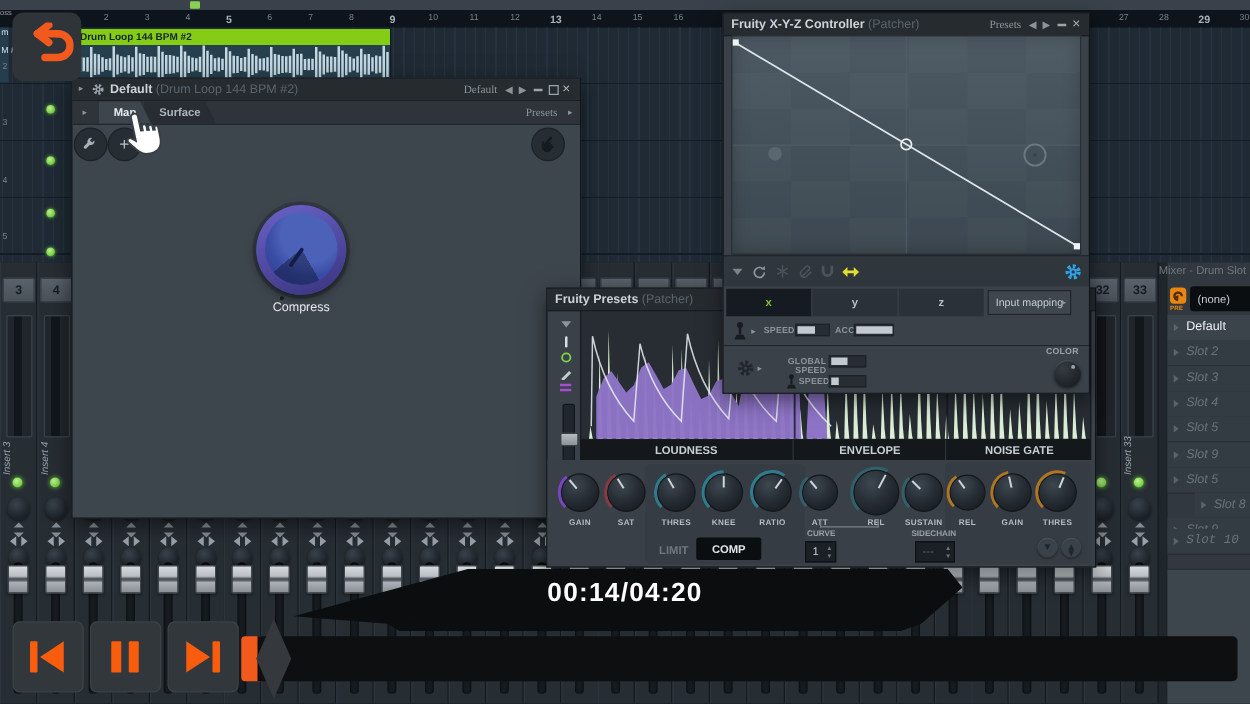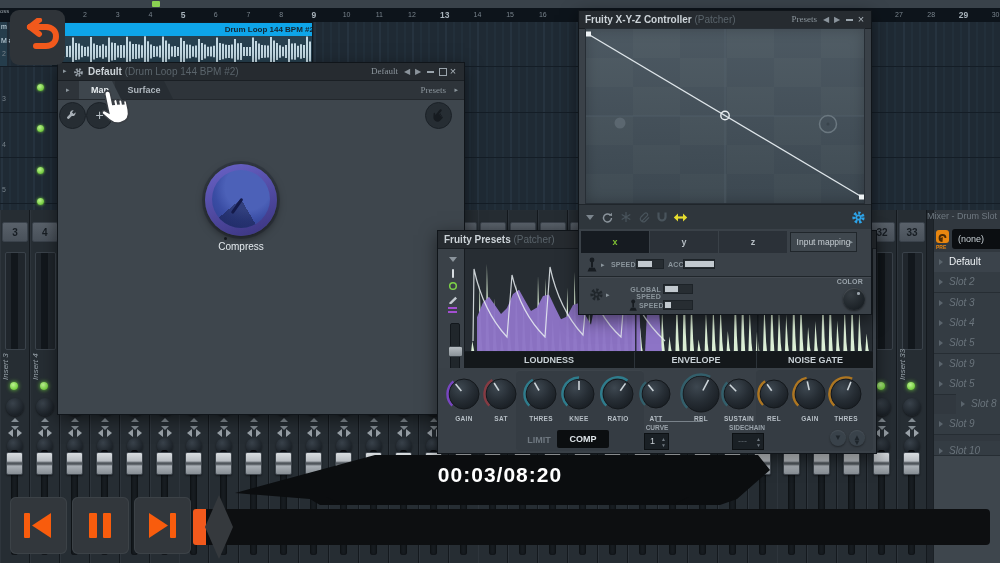--- a/index.html
+++ b/index.html
@@ -107,21 +107,21 @@
       <div class="tick" style="left: 995.6px;">30</div>
     </div>
   <div class="abs" style="left:0;top:22px;width:1000px;height:188px;background:#1f2a34;
     background-image:
       repeating-linear-gradient(180deg, transparent 0 44.4px, #141d26 44.4px 45.4px),
       repeating-linear-gradient(90deg,#26333f 0 1px,transparent 1px 8.175px),
       repeating-linear-gradient(90deg,#2d3b48 0 1px,transparent 1px 32.7px);
     background-position:0 0,85.5px 0,85.5px 0;"></div>
 
   <div class="abs" style="left:52px;top:22px;width:261px;height:44px;background:#27404f;border:1px solid #0f1a22;box-sizing:border-box;overflow:hidden;">
-    <div class="abs" style="left:0;top:0;width:261px;height:13px;background:#0ea5e9;color:#15242e;font-size:8px;font-weight:bold;line-height:13px;text-align:right;">
+    <div class="abs" style="left:0;top:0;width:261px;height:13px;background:#84cc16;color:#15242e;font-size:8px;font-weight:bold;line-height:13px;">
       <span style="padding-left:11px;">Drum Loop 144 BPM #2</span>
     </div>
     <svg id="clipwave" width="261" height="31" style="position:absolute;left:0;top:13px;">
         <path d="M2 3.5V27.5M5 4.6V26.4M8 9.3V21.7M11 9.4V21.6M14 10.0V21.0M17 9.7V21.3M20 1.5V29.5M23 7.0V24.0M26 7.4V23.6M29 9.7V21.3M32 11.1V19.9M35 10.6V20.4M38 0.9V30.1M41 7.5V23.5M44 8.9V22.1M47 9.8V21.2M50 8.2V22.8M53 9.8V21.2M56 1.4V29.6M59 6.5V24.5M62 7.1V23.9M65 9.4V21.6M68 9.1V21.9M71 9.3V21.7M74 0.7V30.3M77 5.4V25.6M80 7.9V23.1M83 8.0V23.0M86 8.5V22.5M89 9.3V21.7M92 0.3V30.7M95 5.2V25.8M98 8.6V22.4M101 9.9V21.1M104 10.6V20.4M107 9.4V21.6M110 0.4V30.6M113 4.6V26.4M116 7.8V23.2M119 10.5V20.5M122 9.9V21.1M125 11.0V20.0M128 1.7V29.3M131 5.0V26.0M134 8.5V22.5M137 8.7V22.3M140 10.3V20.7M143 9.6V21.4M146 3.0V28.0M149 7.1V23.9M152 8.5V22.5M155 10.8V20.2M158 10.6V20.4M161 9.8V21.2M164 1.6V29.4M167 7.1V23.9M170 7.8V23.2M173 8.7V22.3M176 9.0V22.0M179 8.6V22.4M182 3.0V28.0M185 7.2V23.8M188 6.9V24.1M191 11.1V19.9M194 10.9V20.1M197 11.0V20.0M200 1.6V29.4M203 5.1V25.9M206 7.5V23.5M209 9.1V21.9M212 9.2V21.8M215 9.6V21.4M218 0.9V30.1M221 4.4V26.6M224 6.9V24.1M227 9.3V21.7M230 10.7V20.3M233 9.0V22.0M236 2.9V28.1M239 7.4V23.6M242 7.2V23.8M245 9.8V21.2M248 8.3V22.7M251 8.9V22.1M254 0.6V30.4M257 5.5V25.5" stroke="#cfe4ee" stroke-width="2" fill="none" opacity=".92"></path>
       </svg>
   </div>
 
   <div class="abs" style="left:0;top:22px;width:7px;height:44px;background:#253d4c;"></div>
   <div class="abs" style="left:0;top:8px;font-size:6px;color:#97a1a8;">oss</div>
   <div class="abs" style="left:1px;top:23px;font-size:7px;color:#cfe0ea;">m</div>
@@ -492,21 +492,21 @@
     <div id="slots" style="position:absolute;left:0;top:0;right:0;bottom:0;">
         <div class="slotrow active" style="top: 42px;"><span class="sarr"></span><span class="txt">Default</span></div>
         <div class="slotrow" style="top: 62.3px;"><span class="sarr"></span><span class="txt">Slot 2</span></div>
         <div class="slotrow" style="top: 82.6px;"><span class="sarr"></span><span class="txt">Slot 3</span></div>
         <div class="slotrow" style="top: 102.9px;"><span class="sarr"></span><span class="txt">Slot 4</span></div>
         <div class="slotrow" style="top: 123.2px;"><span class="sarr"></span><span class="txt">Slot 5</span></div>
         <div class="slotrow" style="top: 143.5px;"><span class="sarr"></span><span class="txt">Slot 9</span></div>
         <div class="slotrow" style="top: 163.8px;"><span class="sarr"></span><span class="txt">Slot 5</span></div>
         <div class="slotrow" style="top: 184.1px; margin-left: 22px;"><span class="sarr"></span><span class="txt">Slot 8</span></div>
         <div class="slotrow" style="top: 204.4px;"><span class="sarr"></span><span class="txt">Slot 9</span></div>
-        <div class="slotrow" style="top: 231px;"><span class="sarr"></span><span class="txt">Slot 10</span></div>
+        <div class="slotrow" style="top: 213px; font-family: Liberation Mono, monospace;"><span class="sarr"></span><span class="txt">Slot 10</span></div>
       </div>
     <div class="abs" style="left:0;top:245px;width:67px;height:108px;background:#3e464d;border-top:1px solid #262d33;"></div>
     <div class="abs" style="left:2px;top:20px;width:13px;height:13px;background:#e8860f;border-radius:3px;">
       <svg width="13" height="13">
           <path d="M9.5 7 a3 3 0 1 0 -3 3" stroke="#4a2a05" stroke-width="1.8" fill="none"></path>
           <path d="M3.5 7.5 L6.8 6 L6.6 9.6 Z" fill="#4a2a05"></path>
         </svg>
     </div>
     <div class="abs" style="left:2px;top:34px;font-size:5px;font-weight:bold;color:#e8860f;">PRE</div>
     <div class="abs" style="left:18px;top:19px;width:49px;height:20px;background:#0b0e11;border-radius:3px 0 0 3px;color:#c8d0d5;font-size:9px;line-height:20px;">
@@ -801,21 +801,21 @@
         <path d="M15 9 L24 2"></path>
           <path d="M15 9 L24 16"></path>
       </g>
     </svg>
   </div>
 
   <div class="abs" style="left:230px;top:455px;width:545px;height:50px;
     background:#0b0d0f;clip-path:polygon(5px 38px,145px 0,528px 0,540px 15px,507px 44px,490px 50px,90px 50px,80px 44px);"></div>
   <div class="abs" style="left:315px;top:497px;width:385px;height:8px;background:#0b0d0f;clip-path:polygon(3% 0,97% 0,93% 100%,7% 100%);"></div>
   <div class="abs" style="left:340px;top:463px;width:320px;text-align:center;
-    font-size:21px;font-weight:bold;color:#ffffff;letter-spacing:1px;">00:03/08:20</div>
+    font-size:21px;font-weight:bold;color:#ffffff;letter-spacing:1px;">00:14/04:20</div>
 
   <div class="abs" style="left:193px;top:509px;width:16px;height:36px;background:#f2591c;border-radius:3px 0 0 3px;"></div>
   <div class="abs" style="left:206px;top:509px;width:784px;height:36px;background:#0d0f11;border-radius:0 4px 4px 0;"></div>
   <svg class="abs" style="left:203px;top:495px;" width="32" height="64">
       <polygon points="16,0 30,32 16,64 2,32" fill="#35393d"></polygon>
     </svg>
 
   <div class="tbtn" style="left:10px;top:497px;">
     <svg width="40" height="40" viewBox="0 0 40 40">
         <g fill="#f85c0d">

